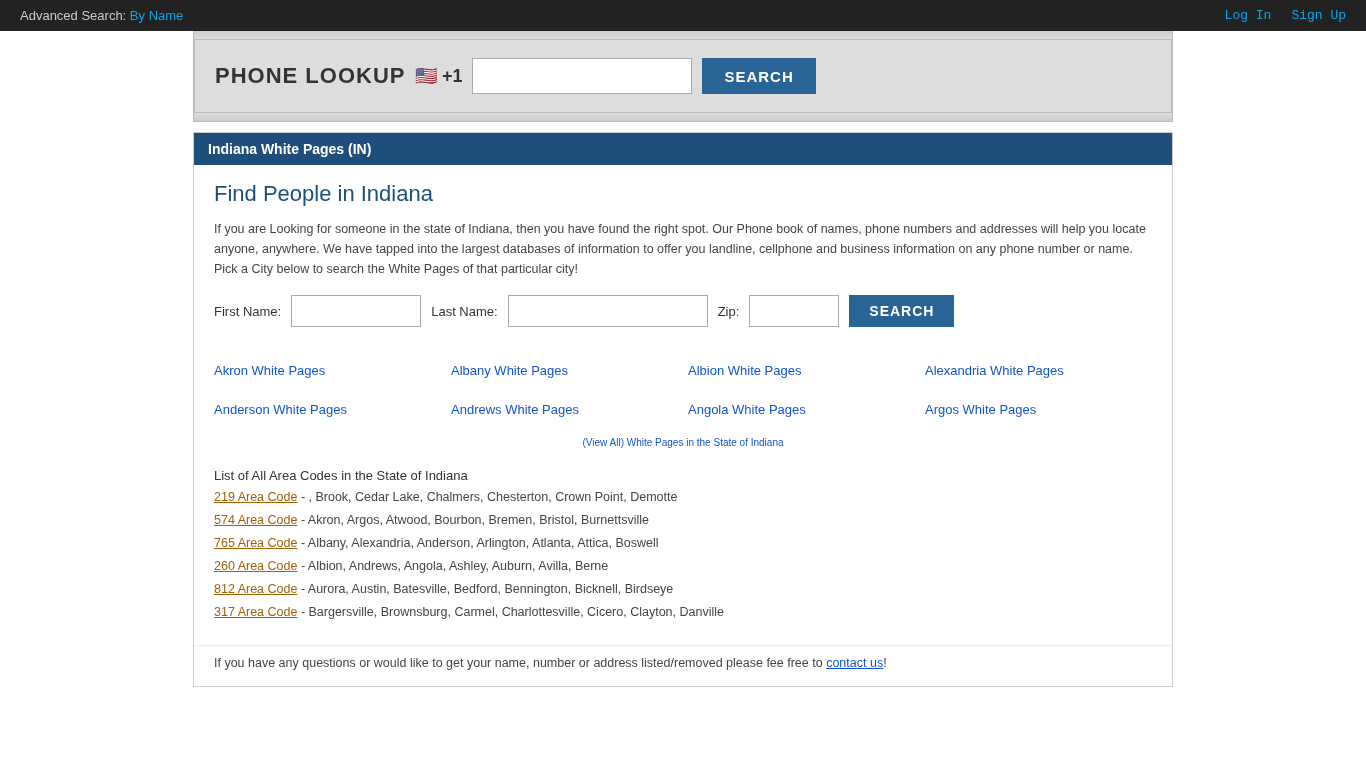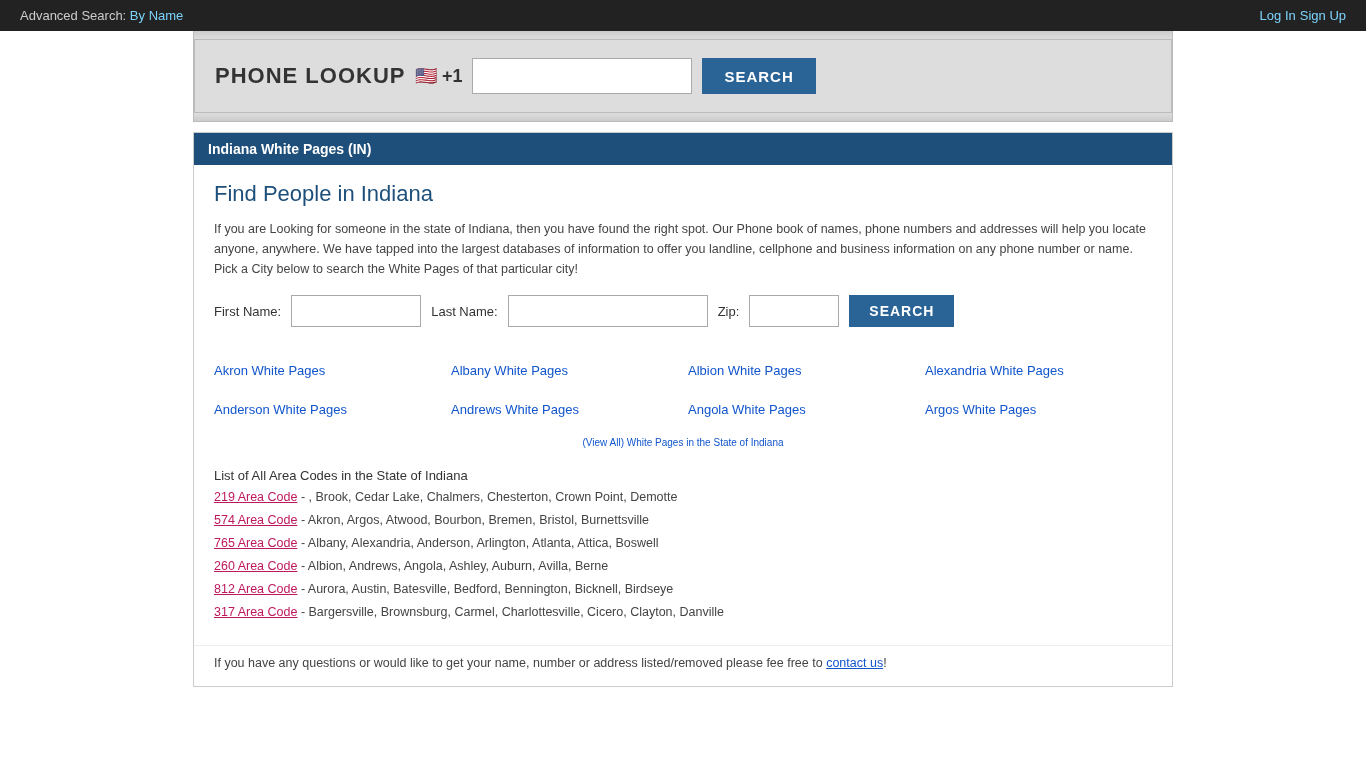--- a/index.html
+++ b/index.html
@@ -8,23 +8,23 @@
     
     #top-bar {
       background: #222;
       color: #ccc;
       padding: 8px 20px;
       display: flex;
       justify-content: space-between;
       align-items: center;
       font-size: 13px;
     }
-    #top-bar a { color: #7dd3fc; text-decoration: none; }
+    #top-bar a { color: #0ea5e9; text-decoration: none; }
     .top-bar-left a { color: #ccc; text-decoration: underline; }
-    .top-bar-right { display: flex; gap: 4px; }
+    .top-bar-right { display: flex; gap: 20px; font-family: Liberation Mono, monospace; }
 
     
     #phone-lookup-bar {
       background: #ddd;
       border: 1px solid #bbb;
       margin: 0 auto;
       max-width: 980px;
       padding: 18px 20px;
       display: flex;
       align-items: center;
@@ -160,21 +160,21 @@
       color: #333;
       margin-bottom: 4px;
     }
     .area-code-row {
       font-size: 12.5px;
       color: #444;
       margin-bottom: 3px;
       line-height: 1.6;
     }
     .area-code-row a {
-      color: #be185d;
+      color: #a16207;
       text-decoration: underline;
     }
 
     .contact-note {
       padding: 10px 20px 16px;
       font-size: 12.5px;
       color: #444;
       border-top: 1px solid #eee;
       margin-top: 4px;
     }

